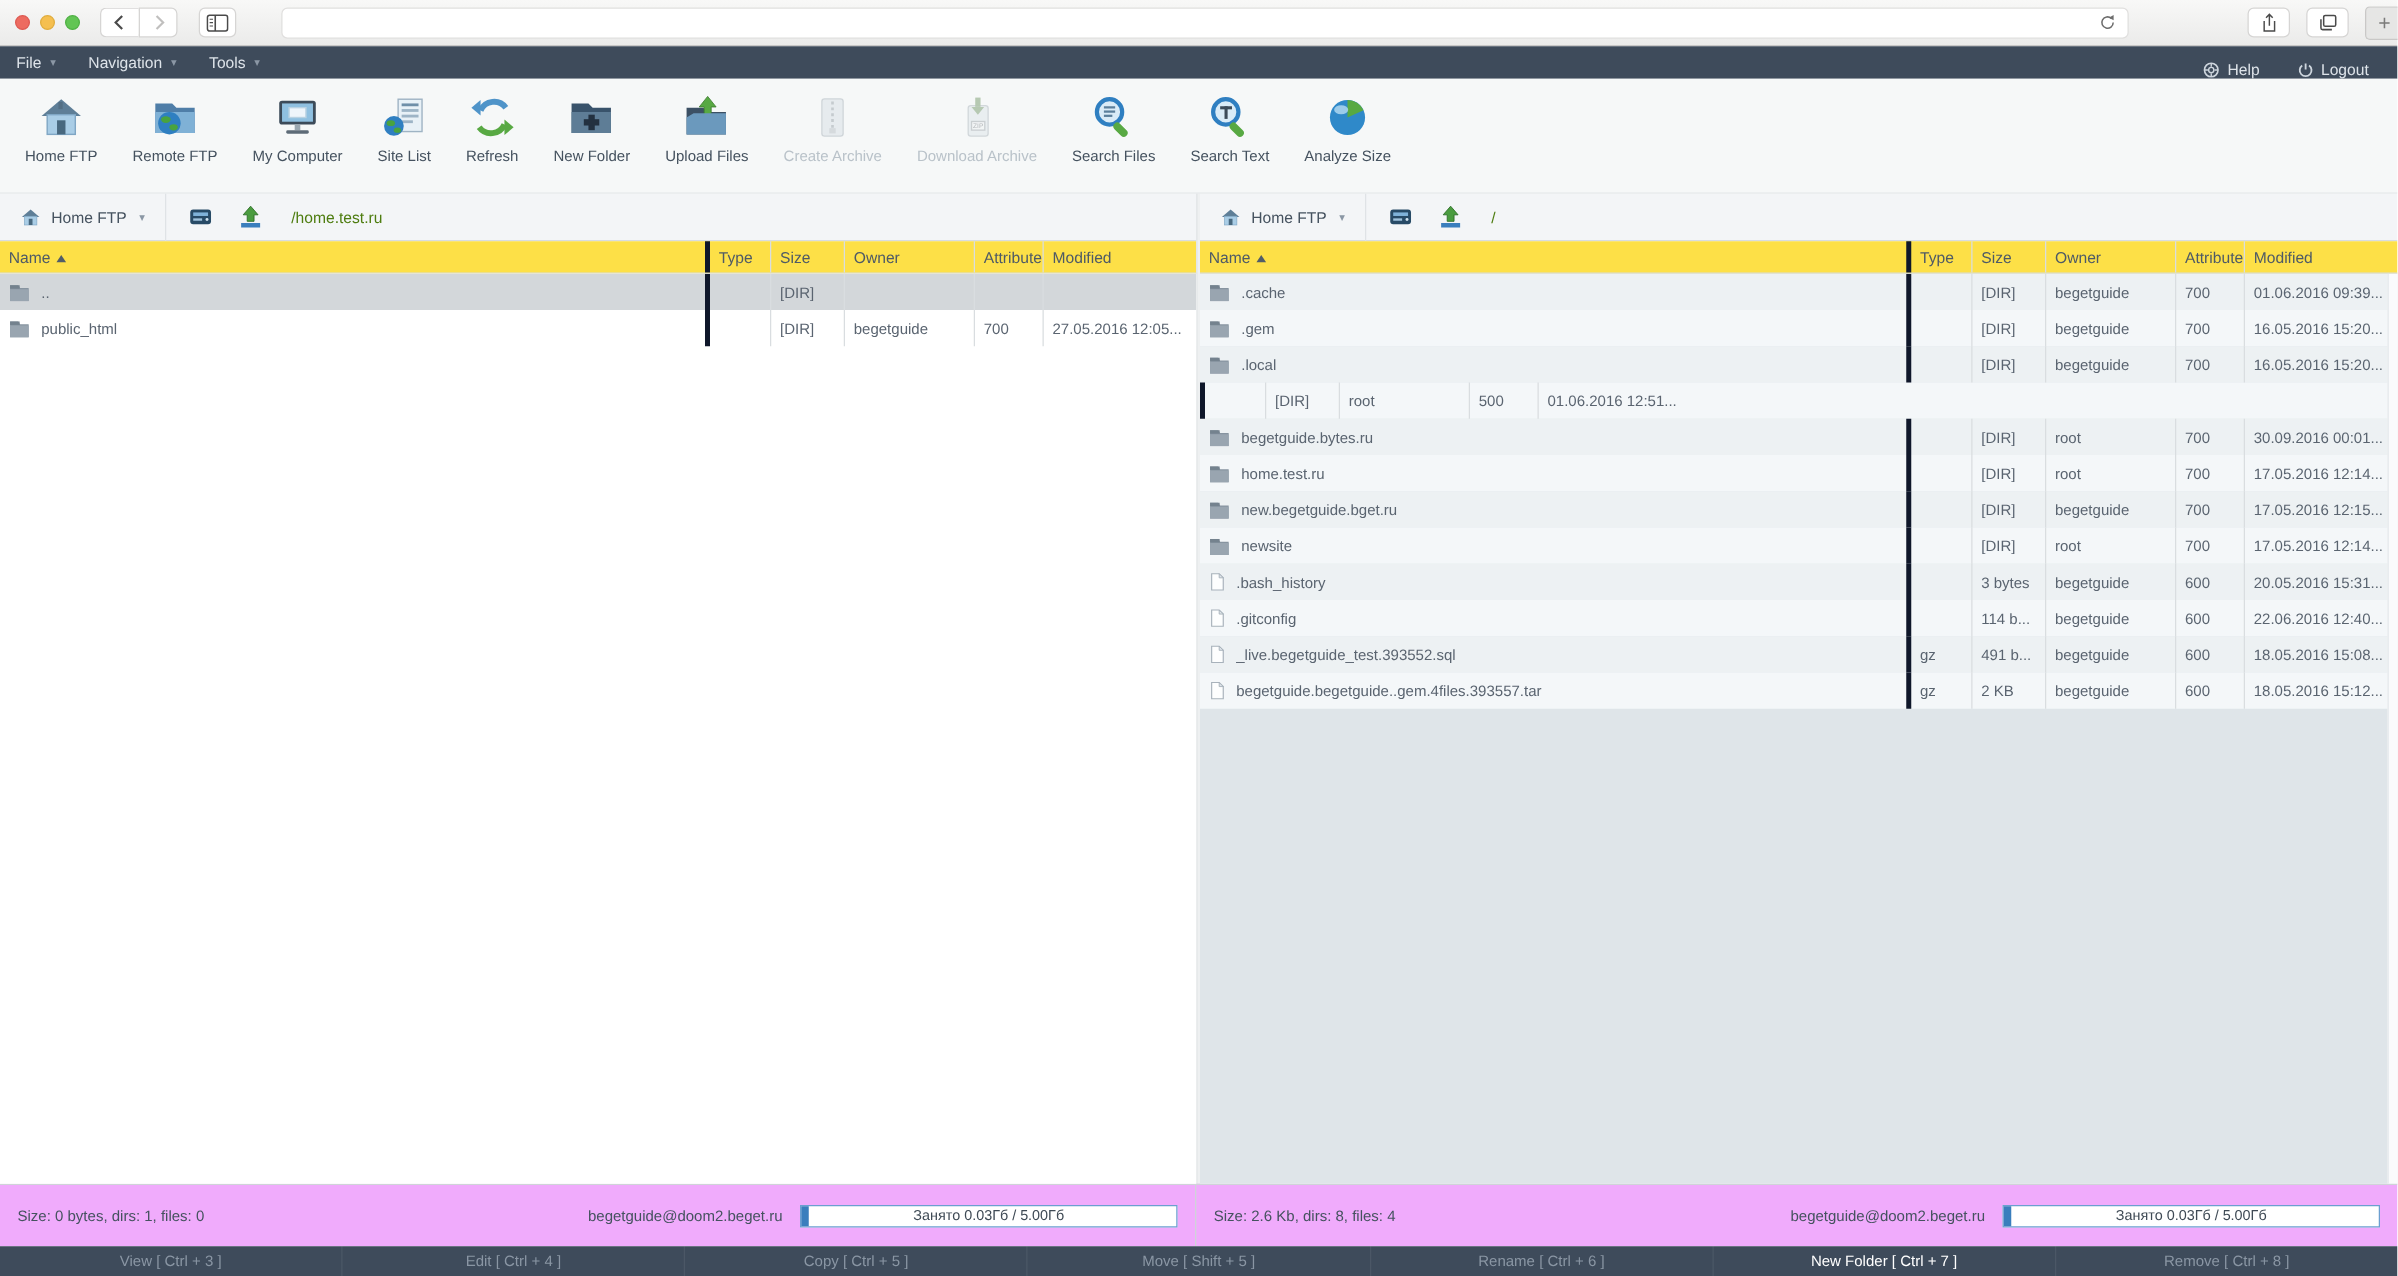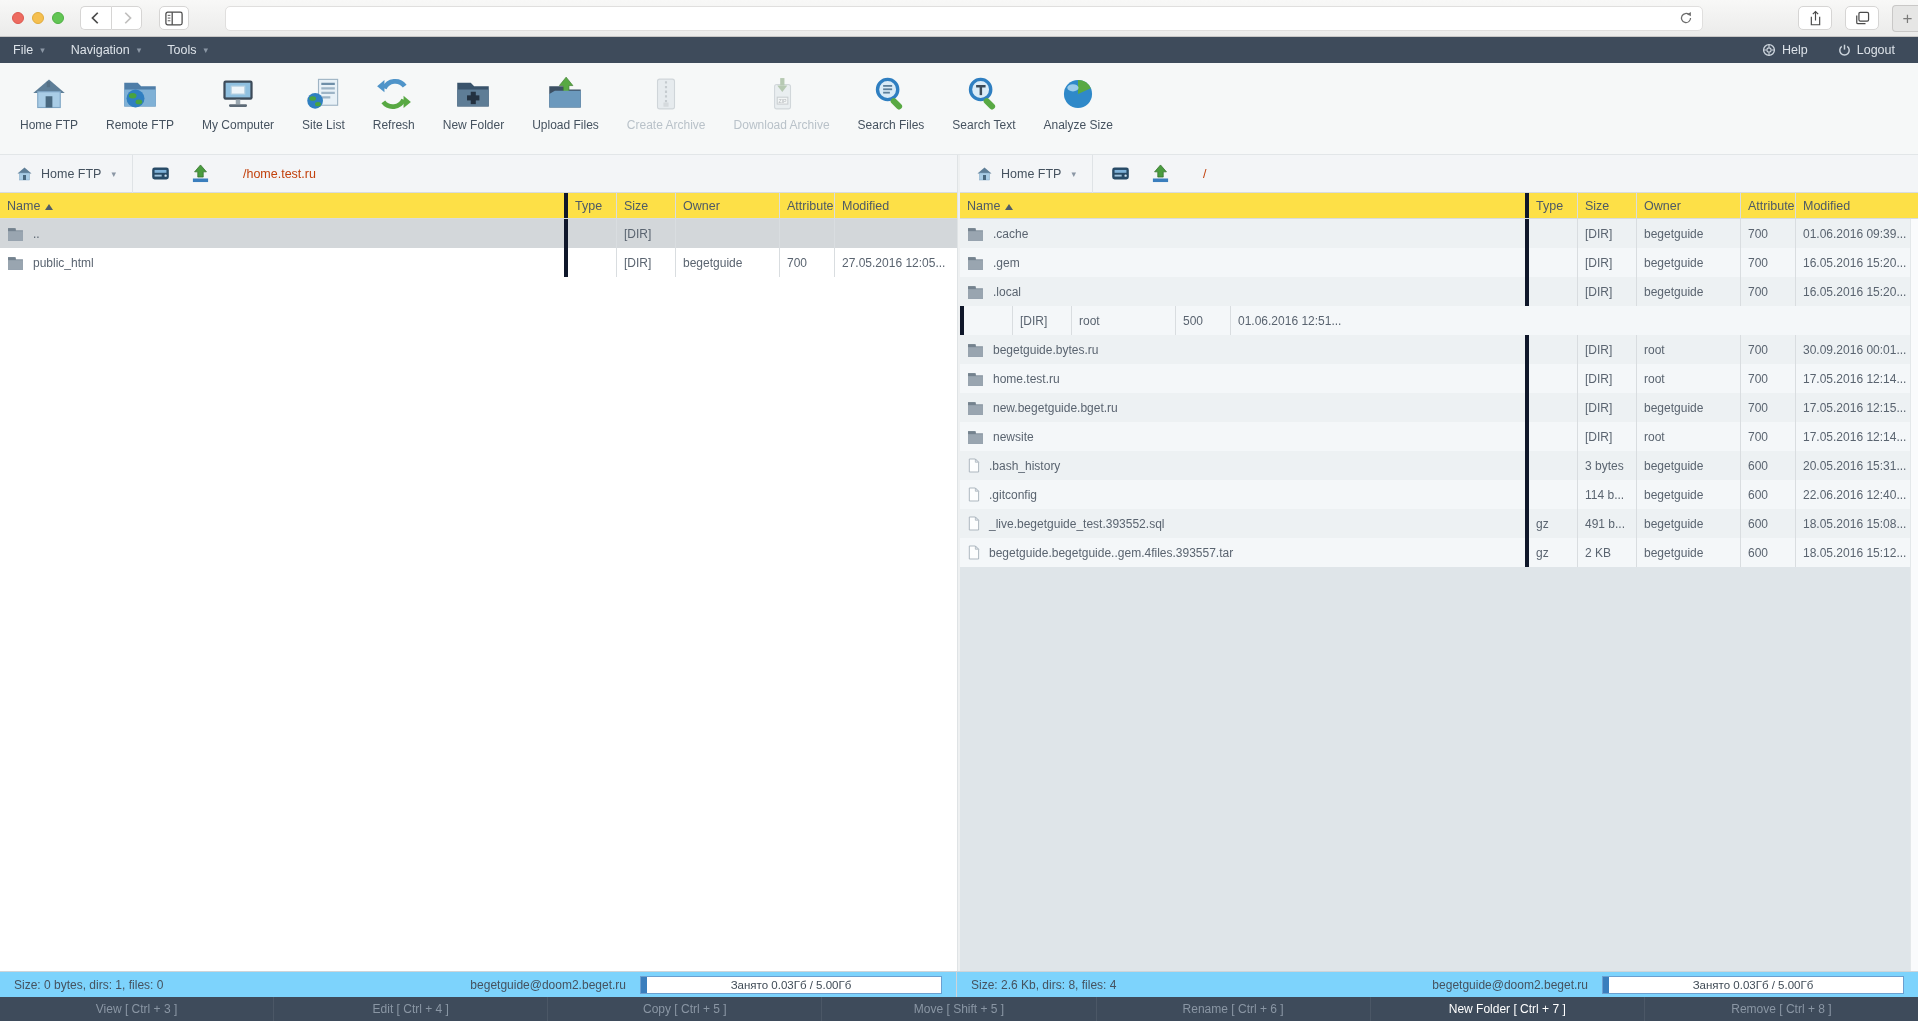--- a/index.html
+++ b/index.html
@@ -18,21 +18,21 @@
   .nb.back{width:31px;border-radius:5px 0 0 5px;border-right:none}
   .nb.fwd{width:31px;border-radius:0 5px 5px 0}
   .nb.side{width:30px;margin-left:17px}
   .addressbar{flex:1;height:25px;background:#fff;border:1px solid #e0dfde;border-radius:5px;margin:0 95px 0 36px;display:flex;align-items:center;padding:0 8px;position:relative}
   .addr{flex:1;font-size:12px;color:#888}
   .reload{width:16px;height:16px;display:flex;align-items:center;justify-content:center}
   .nb.share,.nb.tabs{width:34px;margin-right:13px}
   .newtab{width:30px;height:27px;background:#e6e6e5;border:1px solid #c9c8c7;border-right:none;border-radius:4px 0 0 4px;margin-right:-4px;display:flex;align-items:center;justify-content:center;color:#7b7b7a;font-size:17px;line-height:1}
 
   
-  .menubar{height:26px;background:#3e4b5b;display:flex;align-items:center;color:#dde3e9;font-size:12.5px;flex:0 0 auto}
+  .menubar{height:26px;background:#3e4b5b;display:flex;align-items:flex-end;color:#dde3e9;font-size:12.5px;flex:0 0 auto}
   .mb-left{display:flex;height:100%}
   .mb-item{display:flex;align-items:center;gap:7px;padding:0 13px;height:100%;cursor:default}
   .mb-item .caret{font-size:9px;color:#8b97a5}
   .mb-right{margin-left:auto;display:flex;align-items:center;gap:4px;padding-right:10px}
   .mb-right .mb-item{gap:6px}
   .mi{display:flex;align-items:center}
 
   
   .toolbar{height:92px;background:#f6f8f8;border-bottom:1px solid #e2e6e8;display:flex;align-items:flex-start;padding:8px 0 0 6px;flex:0 0 auto}
   .tool{display:flex;flex-direction:column;align-items:center;padding:2px 14px;cursor:default}
@@ -45,21 +45,21 @@
   .workspace{flex:1;display:flex;min-height:0}
   .pane{display:flex;flex-direction:column;min-width:0}
   .pane.left{width:957px;flex:0 0 auto}
   .pane.right{flex:1}
   .split{width:3px;background:#eef0f1;border-left:1px solid #dfe3e5}
   .ptb{height:38px;background:#f3f5f7;border-bottom:1px solid #d8dce0;display:flex;align-items:center;padding:0 8px;flex:0 0 auto}
   .src{display:flex;align-items:center;gap:8px;padding:0 8px;height:100%;font-size:12.5px;color:#45525f;cursor:default}
   .src .caret{font-size:9px;color:#8b97a5;margin-left:2px}
   .vsep{width:1px;height:38px;background:#dfe3e6;margin:0 14px 0 8px}
   .pbtn{border:none;background:transparent;width:28px;height:28px;display:flex;align-items:center;justify-content:center;margin-right:12px;cursor:default}
-  .path{font-size:12.5px;color:#c2410c;margin-left:16px;white-space:nowrap}
+  .path{font-size:12.5px;color:#4d7c0f;margin-left:6px;white-space:nowrap}
 
   .thead{height:26px;background:#fde047;border-bottom:1px solid #d7dbde;display:flex;align-items:center;font-size:12.5px;color:#4e5a66;flex:0 0 auto}
   .col{display:flex;align-items:center;gap:5px;padding:0 7px;height:100%;white-space:nowrap;overflow:hidden}
   .c0{flex:1;min-width:0}
   .c1{width:52px;border-left:4px solid #0f172a}
   .c2{width:59px;border-left:1px solid #d9dde0}
   .c3{width:104px;border-left:1px solid #d9dde0}
   .c4{width:55px;border-left:1px solid #d9dde0}
   .c5{width:123px;border-left:1px solid #d9dde0}
 
@@ -70,21 +70,21 @@
   .row .cell{padding:0 7px;white-space:nowrap;overflow:hidden;height:100%;display:flex;align-items:center}
   .row .name{display:flex;align-items:center;gap:9px}
   .pane.left .row{background:#fff}
   .pane.left .row.selected{background:#d3d7da}
   .pane.right .row{background:#edf1f3}
   .pane.right .row.alt{background:#f4f7f9}
   .rowicon{flex:0 0 auto;display:flex;align-items:center}
   .gutter{position:absolute;top:0;right:0;bottom:0;width:8px;background:#fafbfc;border-left:1px solid #e4e8ea}
 
   
-  .statusband{height:26px;display:flex;flex:0 0 auto;background:#7dd3fc;border-top:1px solid #cfd4d8}
+  .statusband{height:50px;display:flex;flex:0 0 auto;background:#f0abfc;border-top:1px solid #cfd4d8}
   .status{display:flex;align-items:center;padding:0 14px;font-size:12px;color:#45525f}
   .status.sleft{width:957px;flex:0 0 auto;border-right:1px solid #cfd4d8}
   .status.sright{flex:1}
   .ssum{white-space:nowrap}
   .sacct{margin-left:auto;white-space:nowrap}
   .quota{width:302px;height:18px;border:1px solid #6b9fd0;background:#fff;position:relative;margin-left:14px;flex:0 0 auto}
   .quota .fill{position:absolute;left:0;top:0;bottom:0;background:#3a7ebd}
   .quota .qtext{position:relative;text-align:center;font-size:11.5px;line-height:16px;color:#3f4a55;white-space:nowrap}
 
   

